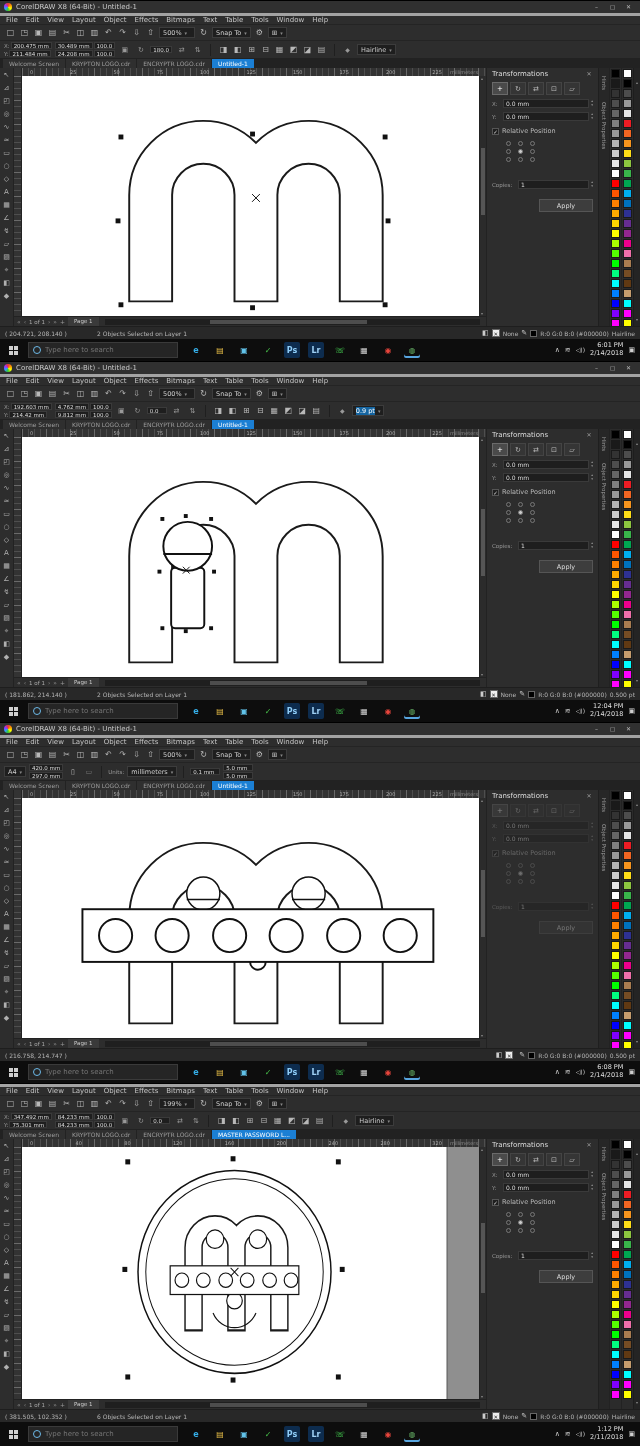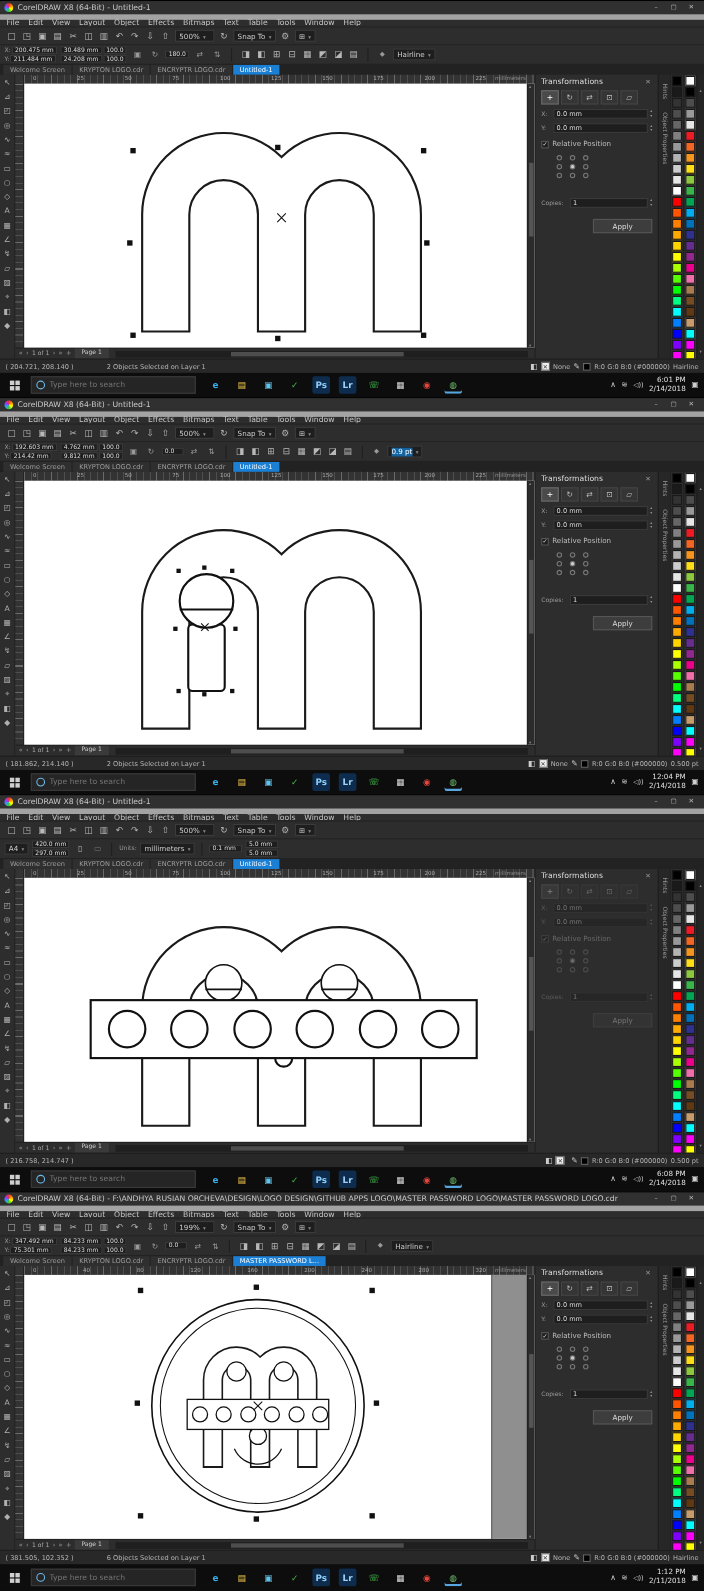--- a/index.html
+++ b/index.html
@@ -9,21 +9,21 @@
   .panel:nth-child(4){height:363px;}
 
   
   .titlebar{height:12px;background:#303030;display:flex;align-items:center;gap:4px;padding:0 4px;flex:0 0 auto;}
   .app-icon{width:8px;height:8px;border-radius:50%;background:conic-gradient(#e33,#f90,#ff0,#3c3,#39f,#93f,#e33);flex:0 0 auto;}
   .title{font-size:7px;color:#c9c9c9;white-space:nowrap;overflow:hidden;text-overflow:ellipsis;flex:1;}
   .winbtns{display:flex;gap:1px;flex:0 0 auto;}
   .wb{width:15px;height:10px;font-size:6px;line-height:10px;text-align:center;color:#bbb;}
 
   
-  .menubar{height:11px;background:#2d2d2d;display:flex;align-items:center;gap:8px;padding:0 6px;flex:0 0 auto;border-top:5px solid #a3a3a3;}
+  .menubar{height:11px;background:#2d2d2d;display:flex;align-items:center;gap:8px;padding:0 6px;flex:0 0 auto;border-top:3px solid #a3a3a3;}
   .menu-item{font-size:7px;color:#c5c5c5;white-space:nowrap;}
 
   
   .stdbar{height:16px;background:#2d2d2d;border-top:1px solid #242424;display:flex;align-items:center;gap:2px;padding:0 4px;flex:0 0 auto;}
   .tbicons{display:flex;gap:1px;align-items:center;}
   .tbi{width:13px;height:13px;font-size:8px;color:#b8b8b8;display:inline-flex;align-items:center;justify-content:center;}
   .combo{height:11px;background:#1e1e1e;border:1px solid #3c3c3c;color:#ccc;font-size:6.5px;display:inline-flex;align-items:center;padding:0 3px;gap:3px;white-space:nowrap;}
   .combo.zoom{width:36px;}
   .car::after{content:"▾";font-size:5px;color:#888;}
 
@@ -1318,29 +1318,20 @@
         <span>2/14/2018</span>
       </span>
       <span class="tr-ic tr-action"></span>
     </span>
   </div>
 
 </div>
 
 <div class="panel drawing-logo">
 
-  <div class="titlebar">
-    <span class="app-icon"></span>
-    <span class="title">CorelDRAW X8 (64-Bit) - F:\ANDHYA RUSIAN ORCHEVA\DESIGN\LOGO DESIGN\GITHUB APPS LOGO\MASTER PASSWORD LOGO\MASTER PASSWORD LOGO.cdr</span>
-    <span class="winbtns">
-      <span class="wb">–</span>
-      <span class="wb">▢</span>
-      <span class="wb close">✕</span>
-    </span>
-  </div>
 
   <div class="menubar">
 
   <span class="menu-item">File</span>
         <span class="menu-item">Edit</span>
         <span class="menu-item">View</span>
         <span class="menu-item">Layout</span>
         <span class="menu-item">Object</span>
         <span class="menu-item">Effects</span>
         <span class="menu-item">Bitmaps</span>

